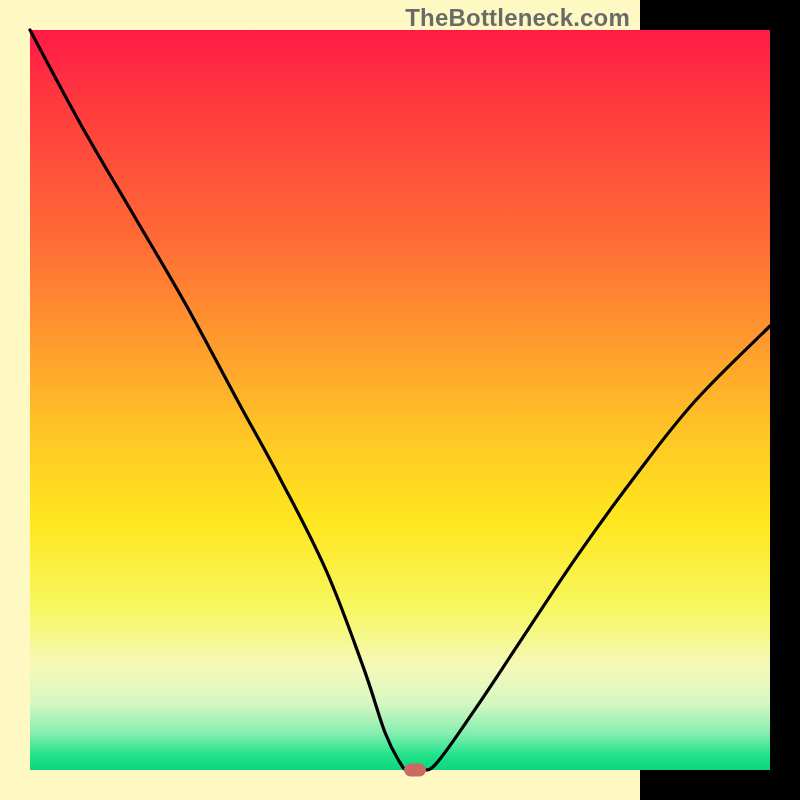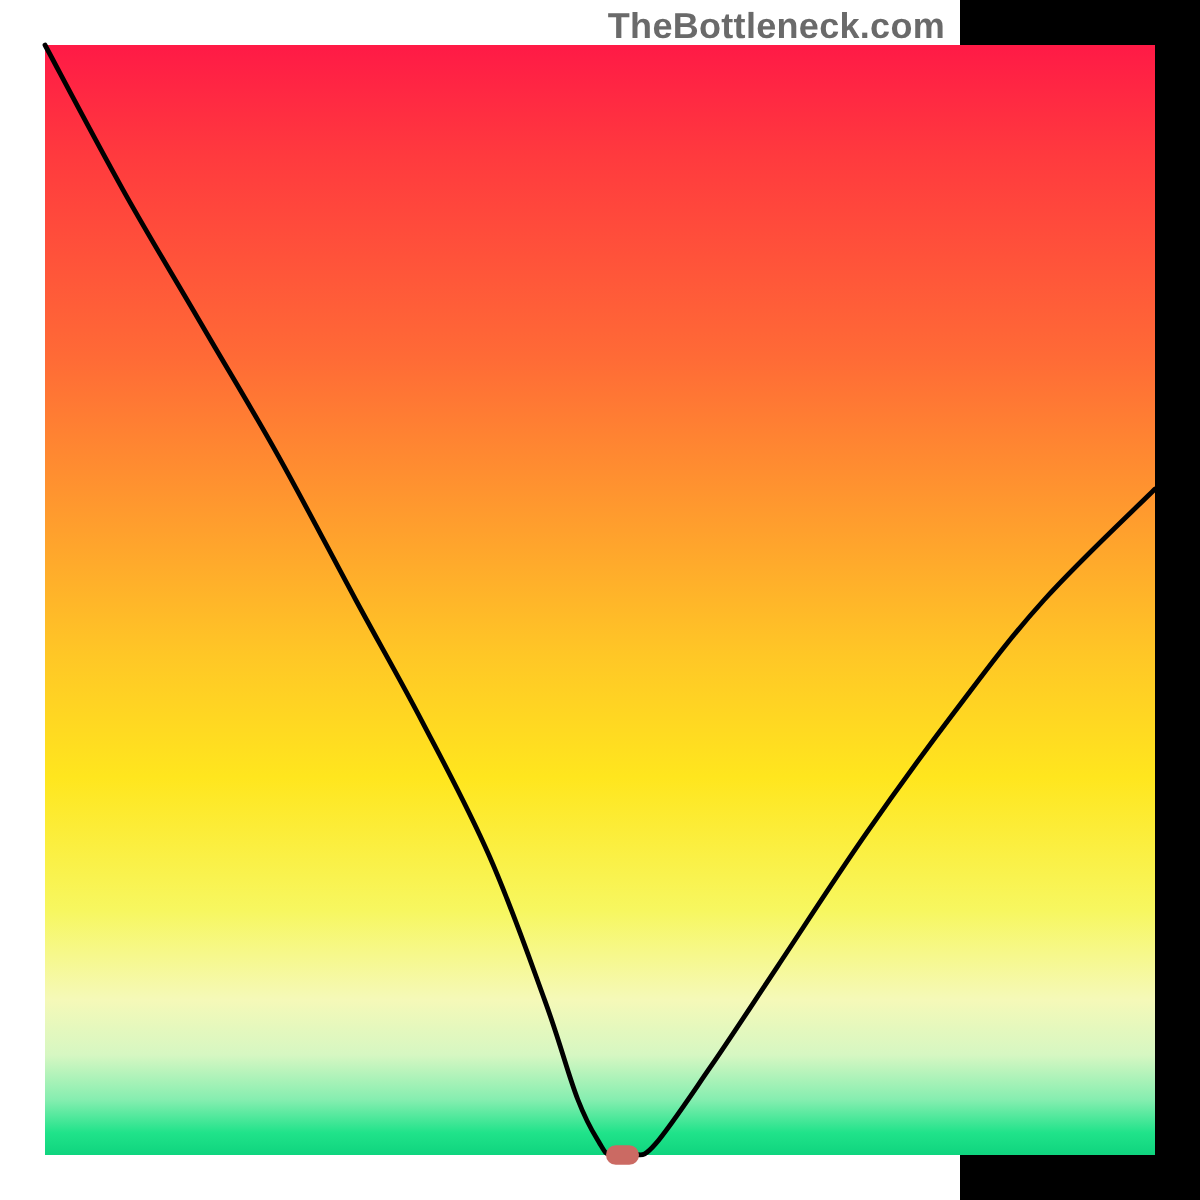--- a/index.html
+++ b/index.html
@@ -8,21 +8,21 @@
     width: 800px;
     height: 800px;
     background: #000;
     overflow: hidden;
     font-family: Arial, Helvetica, sans-serif;
   }
   .frame {
     position: relative;
     width: 640px;
     height: 800px;
-    background: #ffffff;
+    background: #fef9c3;
   }
   .watermark {
     position: absolute;
     top: 4px;
     right: 10px;
     color: #6a6a6a;
     font-size: 24px;
     font-weight: 600;
     letter-spacing: 0.2px;
     user-select: none;

